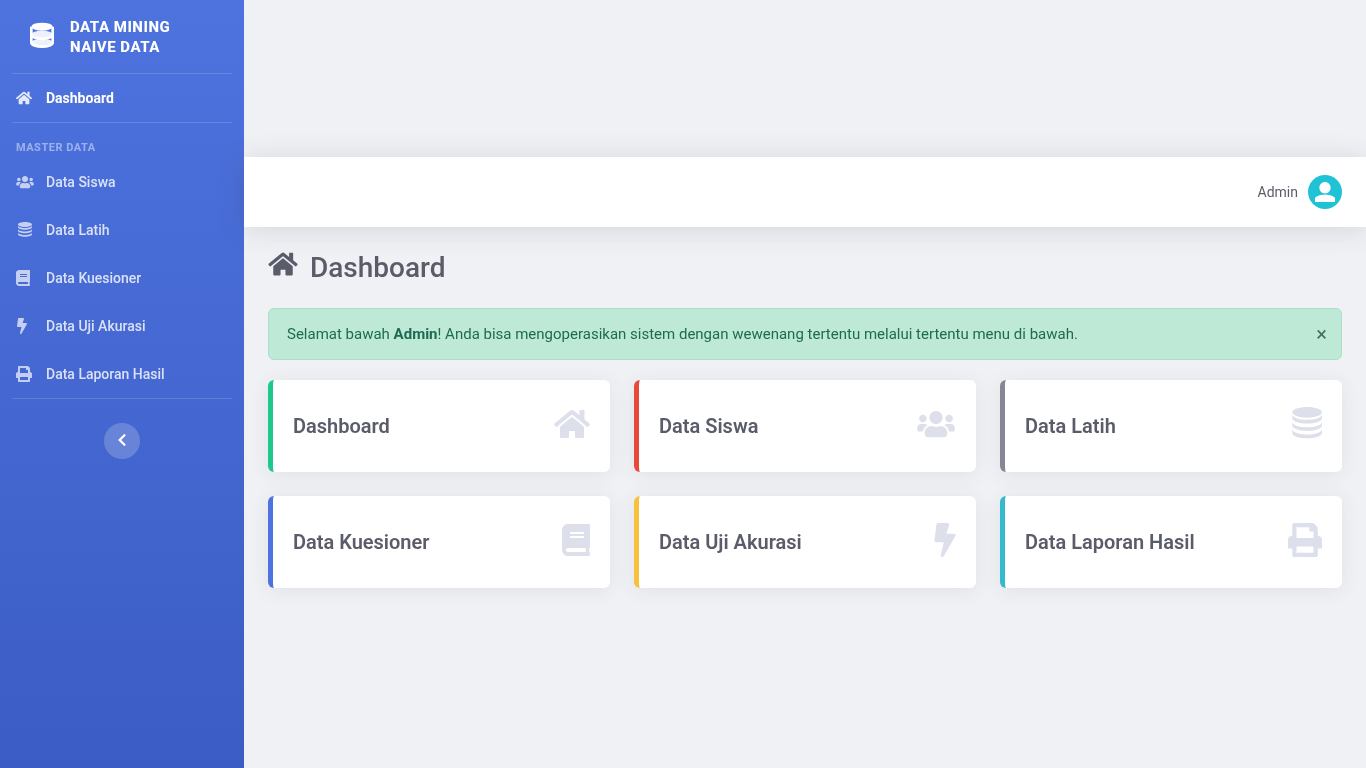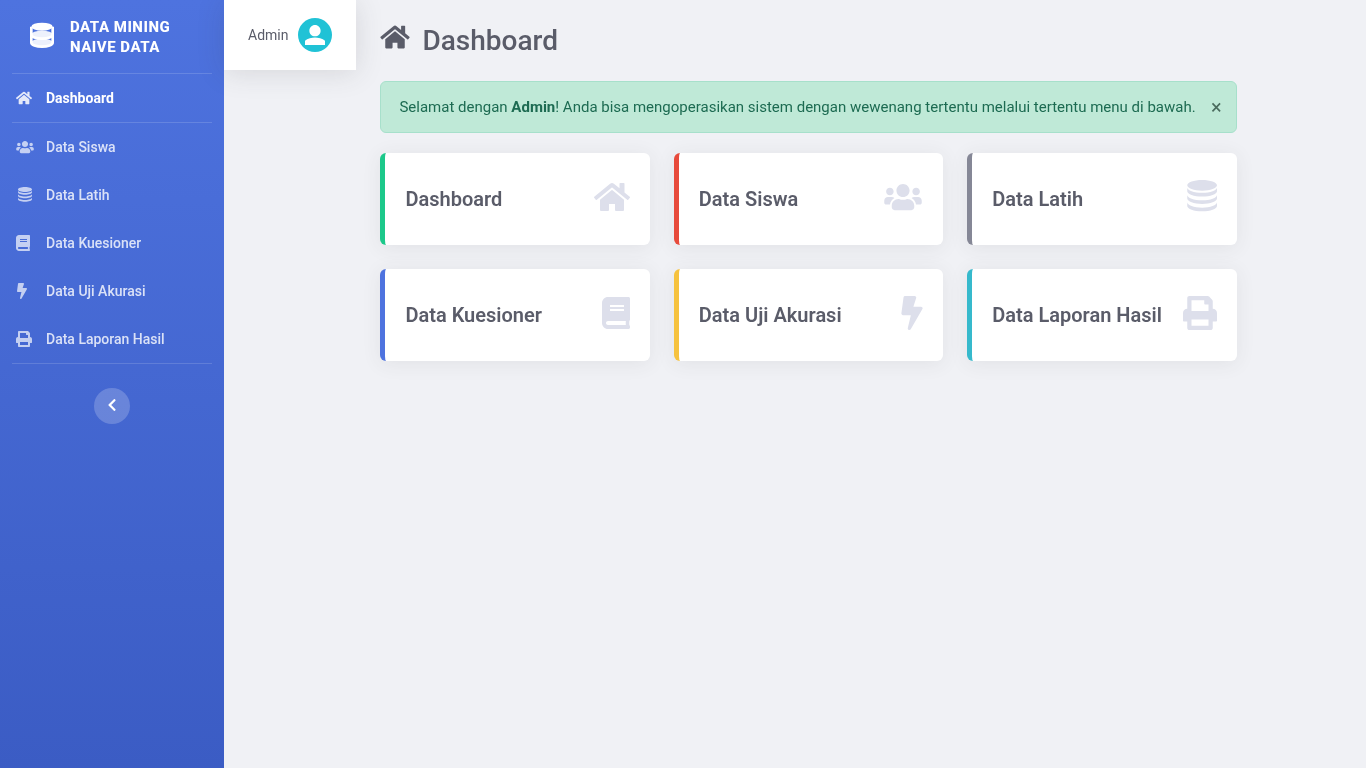--- a/index.html
+++ b/index.html
@@ -6,21 +6,21 @@
 body {
   font-family: "Segoe UI", -apple-system, BlinkMacSystemFont, Roboto, "Helvetica Neue", Arial, sans-serif;
   background: #f0f1f5;
   width: 1366px;
   height: 768px;
   overflow: hidden;
   display: flex;
 }
 
 .sidebar {
-  width: 224px;
+  width: 244px;
   background: linear-gradient(180deg, #4e73df 0%, #3b5cc4 100%);
   color: #fff;
   display: flex;
   flex-direction: column;
 }
 .brand {
   display: flex;
   align-items: center;
   padding: 18px 14px 16px 14px;
   border-bottom: 1px solid rgba(255,255,255,0.15);
@@ -48,21 +48,21 @@
   padding: 18px 16px 4px 16px;
 }
 .collapse-wrap { display:flex; justify-content:center; padding: 24px 0; }
 .collapse-btn {
   width: 36px; height: 36px; border-radius: 50%;
   background: rgba(255,255,255,0.2);
   display:flex; align-items:center; justify-content:center;
   cursor:pointer;
 }
 
-.main { flex:1; display:flex; flex-direction:row; }
+.main { flex:1; display:flex; flex-direction:column;justify-content:center; }
 .topbar {
   height: 70px;
   background: #fff;
   display:flex;
   align-items:center;
   justify-content:flex-end;
   padding: 0 24px;
   box-shadow: 0 .15rem 1.75rem 0 rgba(58,59,69,.15);
 }
 .topbar-user { display:flex; align-items:center; gap:10px; }
@@ -137,20 +137,21 @@
   <div class="nav-item active">
     <span class="nav-icon">
       <svg width="16" height="16" viewBox="0 0 576 512" fill="currentColor">
           <path d="M280.37 148.26L96 300.11V464a16 16 0 0016 16h112a16 16 0 0016-16V368h96v96a16 16 0 0016 16h112a16 16 0 0016-16V300.11L295.63 148.26a12 12 0 00-15.26 0zM571.6 251.47L488 182.56V44a12 12 0 00-12-12h-56a12 12 0 00-12 12v72.61L318.47 43a48 48 0 00-60.94 0L4.34 251.47a12 12 0 00-1.6 16.9l25.5 31A12 12 0 0045.15 301l235.22-193.74a12 12 0 0115.26 0L530.85 301a12 12 0 0016.9-1.6l25.5-31a12 12 0 00-1.65-16.93z"></path>
         </svg>
     </span>
     <span>Dashboard</span>
   </div>
 
   <div class="nav-divider"></div>
+  <div class="nav-heading">MASTER DATA</div>
 
   <div class="nav-item">
     <span class="nav-icon">
       <svg width="18" height="14" viewBox="0 0 640 512" fill="currentColor">
           <path d="M96 224c35.3 0 64-28.7 64-64s-28.7-64-64-64-64 28.7-64 64 28.7 64 64 64zm448 0c35.3 0 64-28.7 64-64s-28.7-64-64-64-64 28.7-64 64 28.7 64 64 64zm32 32h-64c-17.6 0-33.5 7.1-45.1 18.6 40.3 22.1 68.9 62 75.1 109.4h66c17.7 0 32-14.3 32-32v-32c0-35.3-28.7-64-64-64zm-256 0c61.9 0 112-50.1 112-112S381.9 32 320 32 208 82.1 208 144s50.1 112 112 112zm76.8 32h-8.3c-20.8 10-43.9 16-68.5 16s-47.6-6-68.5-16h-8.3C179.6 288 128 339.6 128 403.2V432c0 26.5 21.5 48 48 48h288c26.5 0 48-21.5 48-48v-28.8c0-63.6-51.6-115.2-115.2-115.2zM173.1 274.6C161.5 263.1 145.6 256 128 256H64c-35.3 0-64 28.7-64 64v32c0 17.7 14.3 32 32 32h65.9c6.3-47.4 34.9-87.3 75.2-109.4z"></path>
         </svg>
     </span>
     <span>Data Siswa</span>
   </div>
 
@@ -220,21 +221,21 @@
       <span>
         <svg width="30" height="26" viewBox="0 0 576 512" fill="#5a5c69">
             <path d="M280.37 148.26L96 300.11V464a16 16 0 0016 16h112a16 16 0 0016-16V368h96v96a16 16 0 0016 16h112a16 16 0 0016-16V300.11L295.63 148.26a12 12 0 00-15.26 0zM571.6 251.47L488 182.56V44a12 12 0 00-12-12h-56a12 12 0 00-12 12v72.61L318.47 43a48 48 0 00-60.94 0L4.34 251.47a12 12 0 00-1.6 16.9l25.5 31A12 12 0 0045.15 301l235.22-193.74a12 12 0 0115.26 0L530.85 301a12 12 0 0016.9-1.6l25.5-31a12 12 0 00-1.65-16.93z"></path>
           </svg>
       </span>
       <span>Dashboard</span>
     </h1>
 
     <div class="alert">
       <span>
-        <span>Selamat dengan </span><b>Admin</b><span>! Anda bisa mengoperasikan sistem dengan wewenang tertentu melalui tertentu menu di bawah.</span>
+        <span>Selamat bawah </span><b>Admin</b><span>! Anda bisa mengoperasikan sistem dengan wewenang tertentu melalui tertentu menu di bawah.</span>
       </span>
       <span class="alert-close">×</span>
     </div>
 
     <div class="cards">
       <div class="card bl-green">
         <span class="card-title">Dashboard</span>
         <span class="card-icon">
           <svg width="36" height="32" viewBox="0 0 576 512" fill="currentColor">
               <path d="M280.37 148.26L96 300.11V464a16 16 0 0016 16h112a16 16 0 0016-16V368h96v96a16 16 0 0016 16h112a16 16 0 0016-16V300.11L295.63 148.26a12 12 0 00-15.26 0zM571.6 251.47L488 182.56V44a12 12 0 00-12-12h-56a12 12 0 00-12 12v72.61L318.47 43a48 48 0 00-60.94 0L4.34 251.47a12 12 0 00-1.6 16.9l25.5 31A12 12 0 0045.15 301l235.22-193.74a12 12 0 0115.26 0L530.85 301a12 12 0 0016.9-1.6l25.5-31a12 12 0 00-1.65-16.93z"></path>

